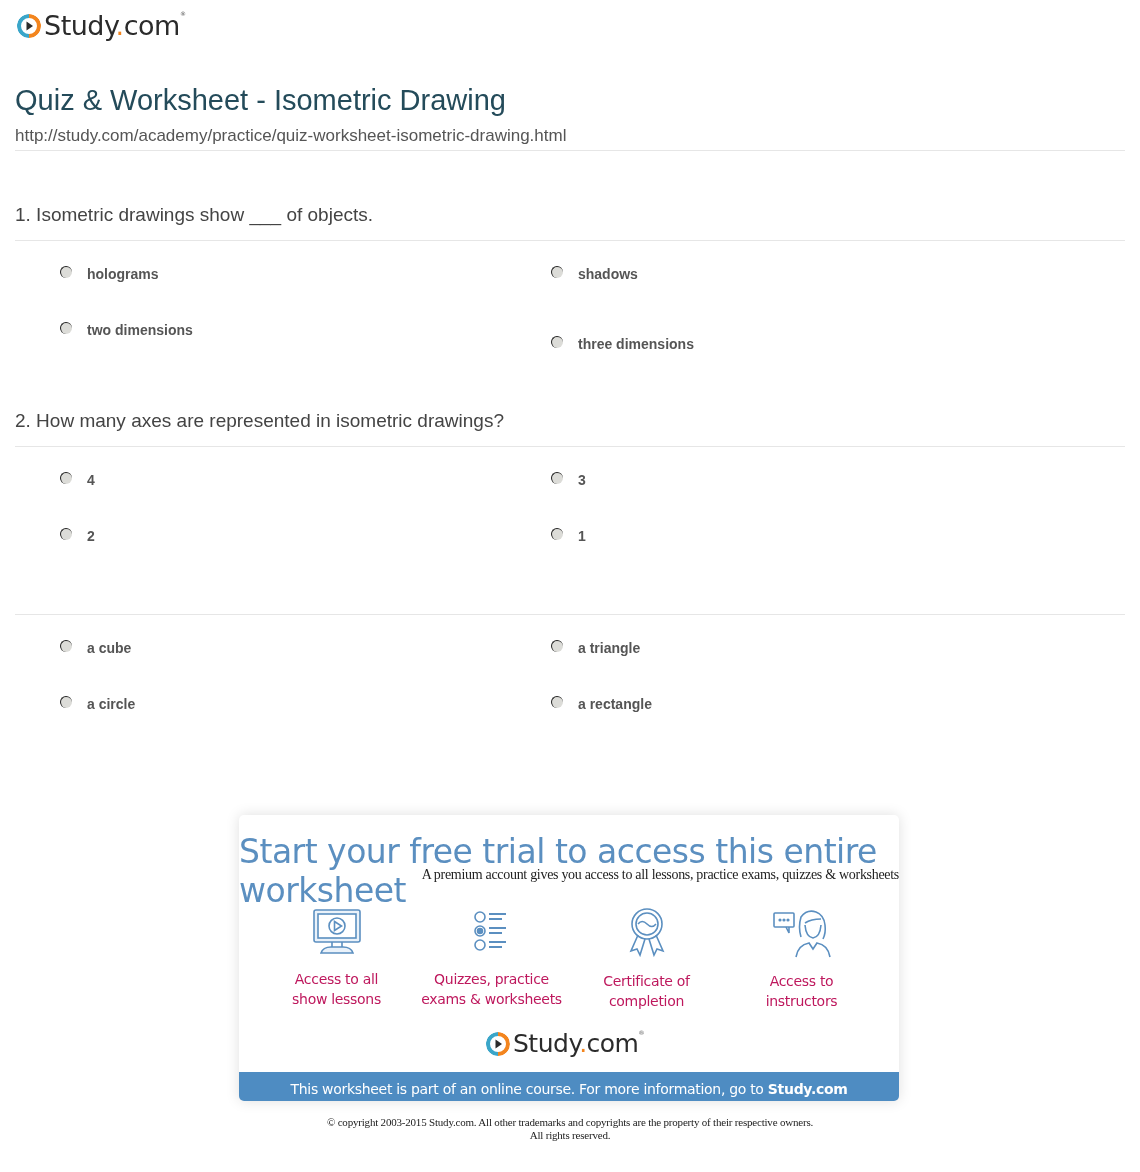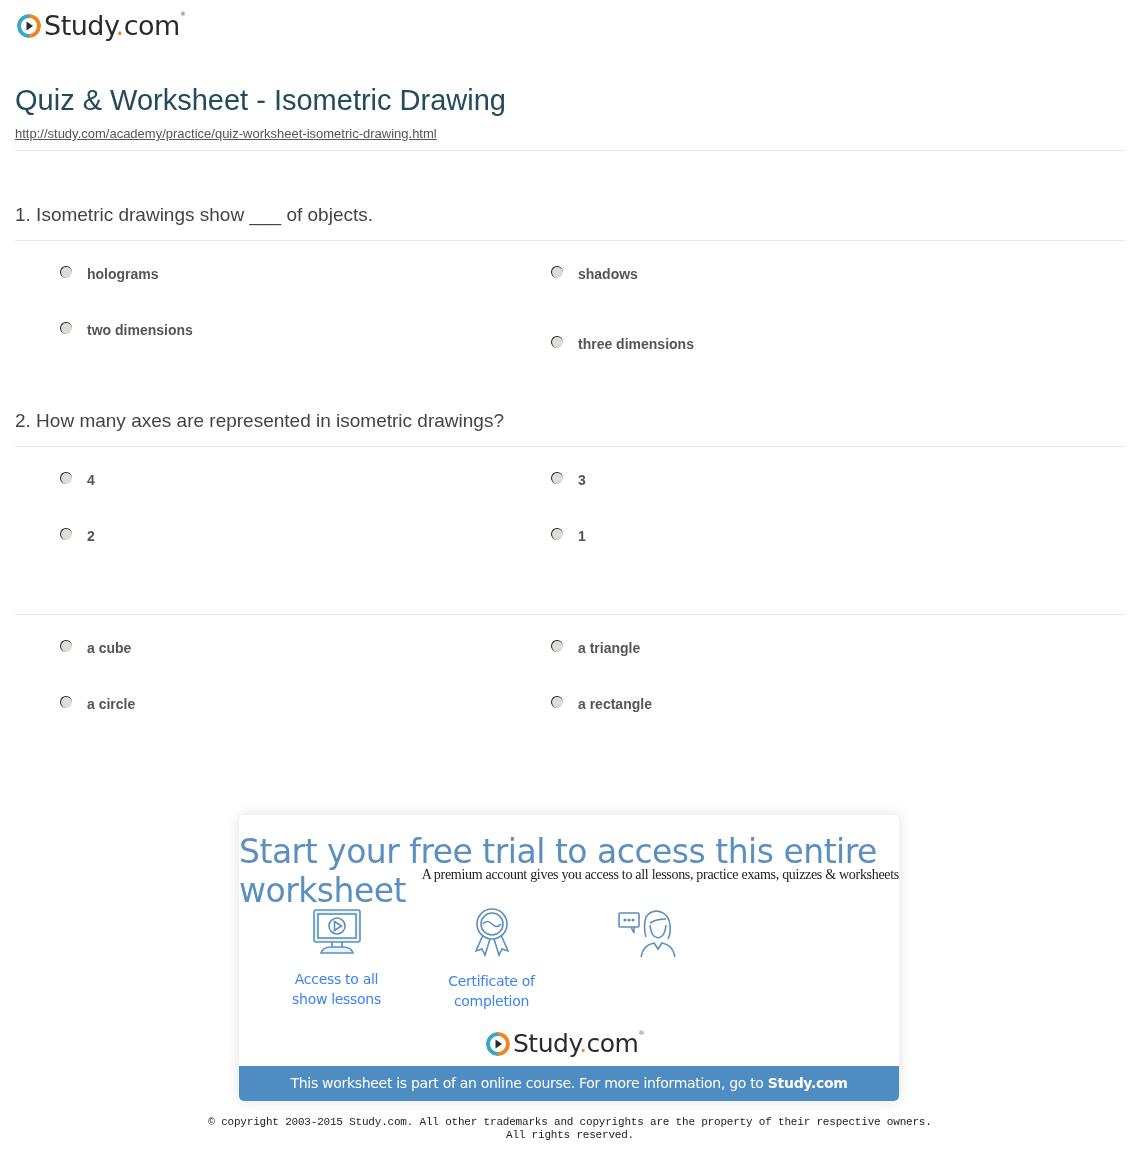--- a/index.html
+++ b/index.html
@@ -9,45 +9,45 @@
   .logo { position: absolute; display: flex; align-items: center; }
   .logo .logo-mark { width: 24px; height: 24px; border-radius: 50%; position: relative; margin-right: 3px; }
   .logo .logo-word { font-family: "DejaVu Sans", sans-serif; font-weight: 400; color: #2b2b2b; letter-spacing: -0.5px; }
   .logo .logo-dot { color: #f3851e; }
   .logo .logo-reg { font-size: 6px; vertical-align: top; color: #555; }
 
   #top-logo { left: 17px; top: 10px; }
   #top-logo .logo-word { font-size: 27px; }
 
   .page-title { position: absolute; left: 15px; top: 84px; font-size: 29px; font-weight: 400; color: #244b5a; }
-  .page-url { position: absolute; left: 15px; top: 126px; font-size: 13px; color: #555; text-decoration: underline; }
+  .page-url { position: absolute; left: 15px; top: 126px; font-size: 17px; color: #555; }
   .sep { position: absolute; left: 15px; width: 1110px; height: 1px; background: #e6e6e6; }
 
   .question { position: absolute; left: 15px; width: 1110px; }
   .q-text { font-size: 19px; color: #444; height: 38px; line-height: 26px; }
   .q-rule { height: 1px; background: #e6e6e6; }
   .options { position: relative; height: 120px; }
   .option { position: absolute; display: flex; align-items: flex-start; height: 20px; }
   .radio { width: 12px; height: 12px; border-radius: 50%; background: #dcdcd8; border-left: 1.5px solid #222; border-top: 1.5px solid #222; margin-right: 15px; }
   .opt-label { font-size: 14px; font-weight: 700; color: #555; }
 
   .card { position: absolute; left: 239px; top: 815px; width: 660px; height: 286px; background: #fff; border-radius: 5px;
           box-shadow: 0 0 14px rgba(0,0,0,0.13); overflow: hidden; }
   .card-title { position: absolute; left: 0; top: 17px; width: 100%; text-align: left; font-size: 33px; color: #5b8fc0; font-family: "DejaVu Sans", sans-serif; font-weight: 400; letter-spacing: -0.5px; }
   .card-sub { position: absolute; left: 0; top: 52px; width: 100%; text-align: right; font-size: 14px; color: #222; font-family: Liberation Serif, serif; letter-spacing: -0.3px; }
   .features { position: absolute; left: 20px; top: 92px; width: 620px; display: flex; }
   .feature { width: 155px; text-align: center; }
   .feature svg { display: block; margin: 0 auto; }
-  .feature-label { margin-top: 12px; font-size: 14px; line-height: 20px; color: #3b82f6; font-family: "DejaVu Sans", sans-serif; letter-spacing: -0.3px; }
+  .feature-label { margin-top: 12px; font-size: 14px; line-height: 20px; color: #be185d; font-family: "DejaVu Sans", sans-serif; letter-spacing: -0.3px; }
   #card-logo { left: 247px; top: 214px; }
   #card-logo .logo-word { font-size: 25px; }
-  .card-footer { position: absolute; left: 0; bottom: 0; width: 100%; height: 35px; background: #4e8cc2; color: #fff; text-align: center; line-height: 35px; font-size: 14px; font-family: "DejaVu Sans", sans-serif; letter-spacing: -0.3px; }
+  .card-footer { position: absolute; left: 0; bottom: 0; width: 100%; height: 29px; background: #4e8cc2; color: #fff; text-align: center; line-height: 35px; font-size: 14px; font-family: "DejaVu Sans", sans-serif; letter-spacing: -0.3px; }
   .card-footer b { font-weight: 700; }
 
-  .copyright { position: absolute; left: 0; top: 1116px; width: 1140px; text-align: center; font-size: 11px; line-height: 13px; color: #222; font-family: Liberation Mono, monospace; letter-spacing: -0.2px; }
+  .copyright { position: absolute; left: 0; top: 1116px; width: 1140px; text-align: center; font-size: 11px; line-height: 13px; color: #222; font-family: Liberation Serif, serif; letter-spacing: -0.2px; }
 </style>
 </head>
 <body>
 
 <div class="logo" id="top-logo">
   <svg class="logo-mark" width="24" height="24" viewBox="0 0 24 24">
     <path d="M12 2 A10 10 0 0 0 12 22" fill="none" stroke="#3aa6c9" stroke-width="4"></path>
     <path d="M12 2 A10 10 0 0 1 12 22" fill="none" stroke="#f3851e" stroke-width="4"></path>
     <path d="M9.5 7.5 L16 12 L9.5 16.5 Z" fill="#2b2b2b"></path>
   </svg>
@@ -136,20 +136,33 @@
         <rect x="3" y="3" width="46" height="32" rx="2" fill="#eaf2fa"></rect>
         <rect x="7" y="7" width="38" height="24" fill="#fff"></rect>
         <circle cx="26" cy="19" r="8"></circle>
         <path d="M23.5 14.5 L30.5 19 L23.5 23.5 Z"></path>
         <path d="M21 35 L21 40 M31 35 L31 40"></path>
         <path d="M10 46 Q12 40 20 40 L32 40 Q40 40 42 46 Z" fill="#eaf2fa"></path>
       </svg>
       <div class="feature-label">
           <div>Access to all</div>
           <div>show lessons</div>
+        </div>
+    </div>
+    <div class="feature">
+      <svg width="52" height="50" viewBox="0 0 52 50" fill="none" stroke="#5b8fc0" stroke-width="1.6">
+        <circle cx="14" cy="10" r="5"></circle>
+        <circle cx="14" cy="24" r="5"></circle>
+          <circle cx="14" cy="24" r="2.5" fill="#5b8fc0"></circle>
+        <circle cx="14" cy="38" r="5"></circle>
+        <path d="M23 7 L40 7 M23 12 L36 12 M23 21 L40 21 M23 26 L36 26 M23 35 L40 35 M23 40 L36 40" stroke-width="1.8"></path>
+      </svg>
+      <div class="feature-label">
+          <div>Quizzes, practice</div>
+          <div>exams &amp; worksheets</div>
         </div>
     </div>
     <div class="feature">
       <svg width="52" height="52" viewBox="0 0 52 52" fill="none" stroke="#5b8fc0" stroke-width="1.6">
         <circle cx="26" cy="17" r="15"></circle>
         <circle cx="26" cy="17" r="11"></circle>
         <path d="M17 17 Q21 12 26 17 Q31 22 35 17"></path>
         <path d="M17 28 L10 44 L16 42 L19 48 L24 32"></path>
         <path d="M35 28 L42 44 L36 42 L33 48 L28 32"></path>
       </svg>
@@ -163,20 +176,24 @@
         <rect x="3" y="6" width="20" height="14" rx="1"></rect>
         <path d="M15 20 L18 26 L18 20"></path>
         <circle cx="9" cy="13" r="0.8" fill="#5b8fc0"></circle>
           <circle cx="13" cy="13" r="0.8" fill="#5b8fc0"></circle>
           <circle cx="17" cy="13" r="0.8" fill="#5b8fc0"></circle>
         <path d="M30 30 Q27 20 30 10 Q36 2 45 5 Q53 8 54 18 Q55 26 52 32"></path>
         <path d="M34 16 Q40 12 50 12"></path>
         <path d="M34 18 Q35 30 42 31 Q49 30 50 18"></path>
         <path d="M25 50 Q27 38 38 36 L42 42 L46 36 Q57 38 59 50"></path>
       </svg>
+      <div class="feature-label">
+          <div>Access to</div>
+          <div>instructors</div>
+        </div>
     </div>
   </div>
 
   <div class="logo" id="card-logo">
     <svg class="logo-mark" width="24" height="24" viewBox="0 0 24 24">
       <path d="M12 2 A10 10 0 0 0 12 22" fill="none" stroke="#3aa6c9" stroke-width="4"></path>
       <path d="M12 2 A10 10 0 0 1 12 22" fill="none" stroke="#f3851e" stroke-width="4"></path>
       <path d="M9.5 7.5 L16 12 L9.5 16.5 Z" fill="#2b2b2b"></path>
     </svg>
     <span class="logo-word"><span>Study</span><span class="logo-dot">.</span><span>com</span><span class="logo-reg">®</span></span>

